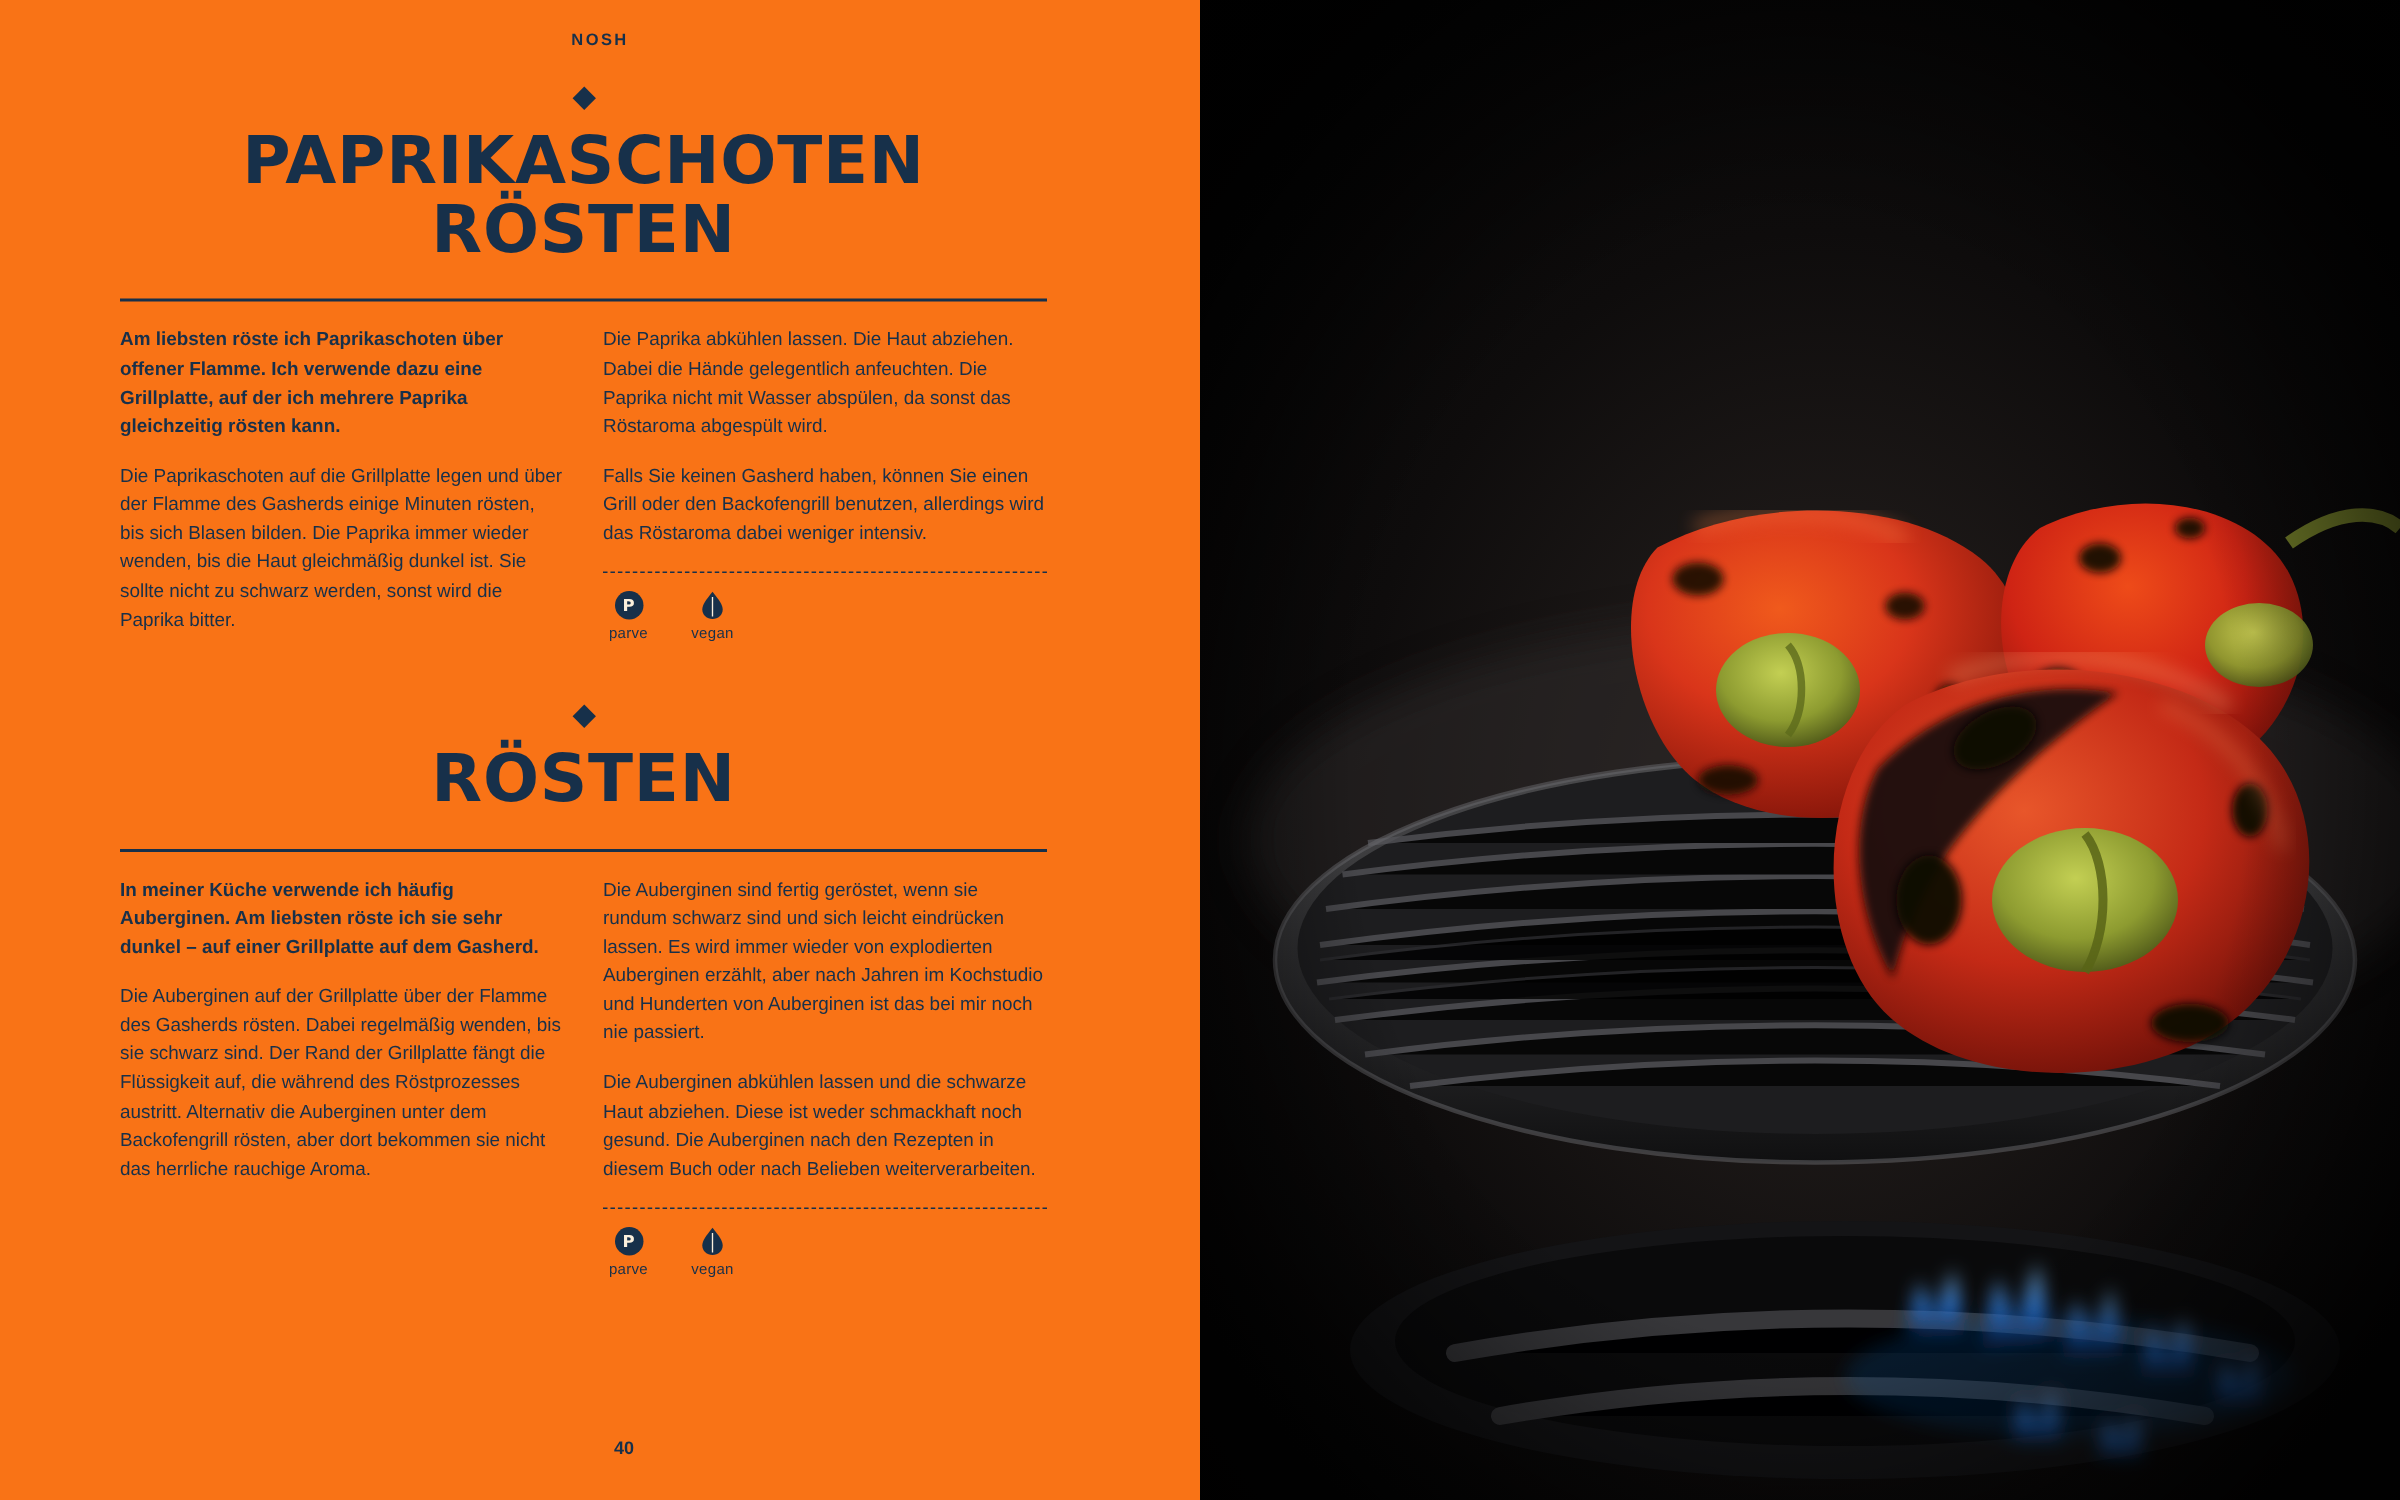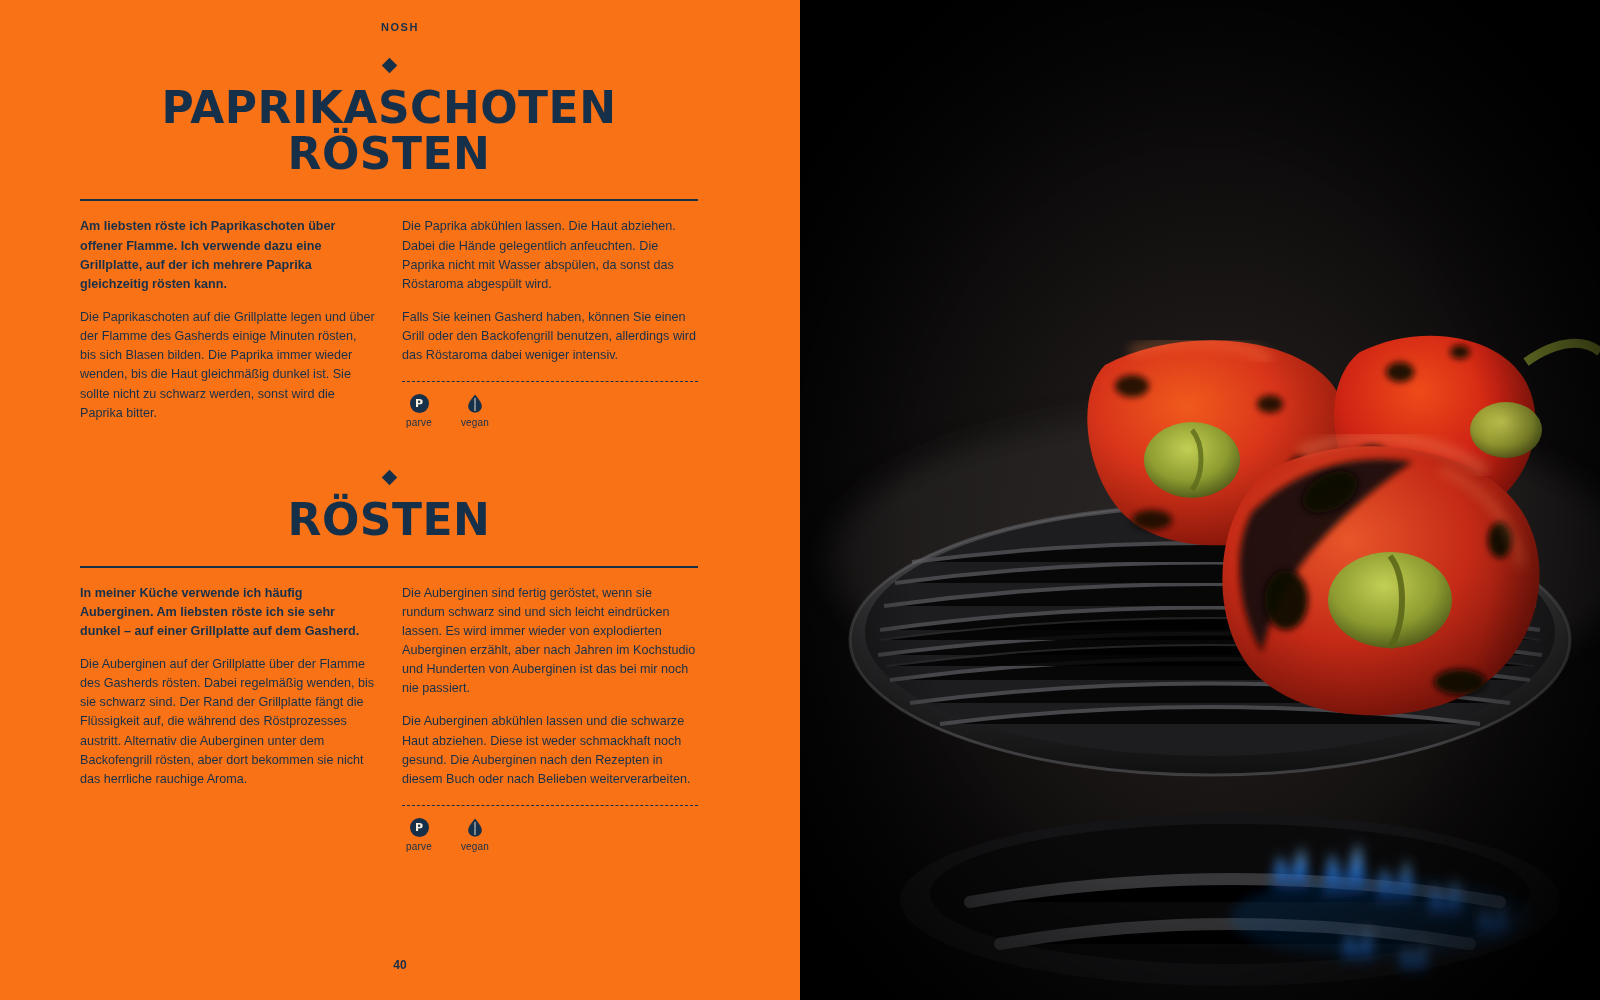--- a/index.html
+++ b/index.html
@@ -107,21 +107,21 @@
   .badge .label {
     font-size: 10px;
     color: #17304a;
     letter-spacing: 0.2px;
   }
   .section-gap { height: 44px; }
 
   .folio {
     position: absolute;
     bottom: 28px;
-    left: 0;
+    left: 16px;
     width: 100%;
     text-align: center;
     font-size: 12px;
     color: #17304a;
     font-weight: 700;
   }
 
   
   .page-right {
     position: relative;

